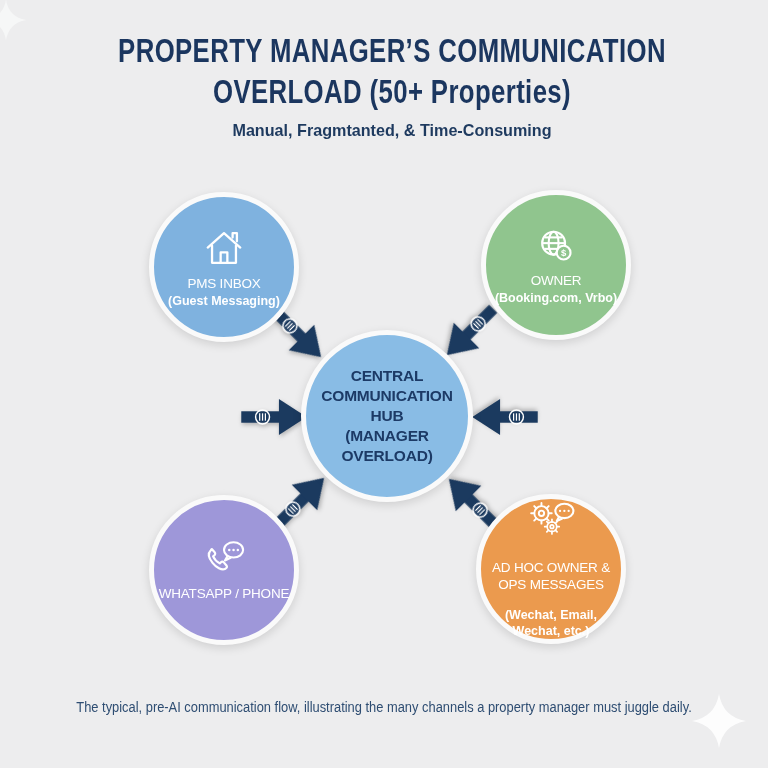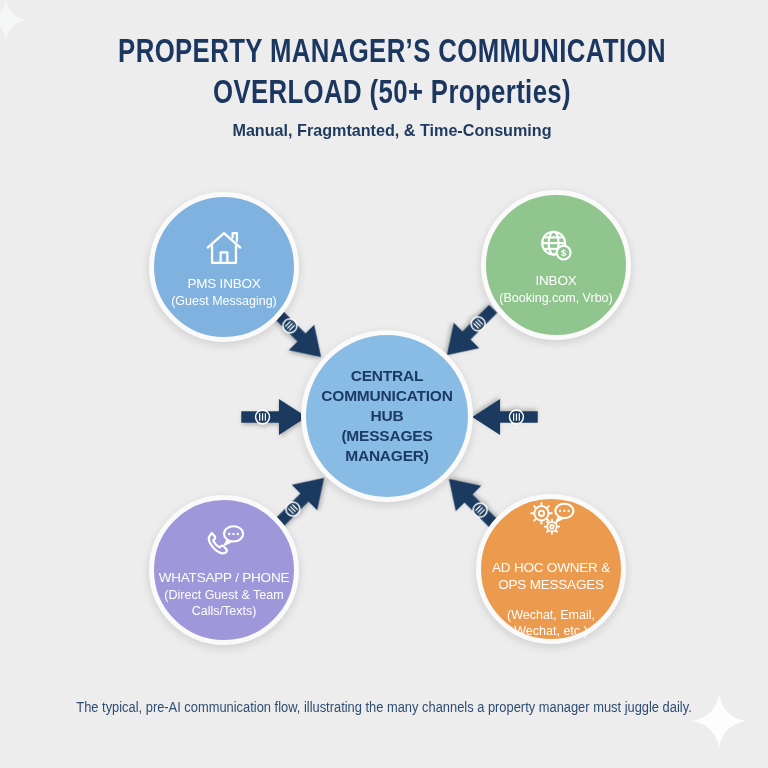--- a/index.html
+++ b/index.html
@@ -22,21 +22,21 @@
   
   .node,.hub{
     position:absolute;border-radius:50%;border:5px solid #fafafa;
     box-shadow:0 3px 10px rgba(0,0,0,.13);
     display:flex;flex-direction:column;align-items:center;justify-content:center;
     text-align:center;z-index:3;box-sizing:content-box;
   }
   .node{width:140px;height:140px;color:#fff;}
   .node .icon{line-height:0;margin-bottom:5px;}
   .node-title{font-weight:400;font-size:13.5px;line-height:17px;letter-spacing:-.2px;width:134px;}
-  .node-sub{font-weight:400;font-size:12.5px;line-height:16px;width:126px;margin-top:1px;}
+  .node-sub{font-weight:700;font-size:12.5px;line-height:16px;width:126px;margin-top:1px;}
   .node-pms{left:149px;top:192px;background:#7fb2df;}
   .node-otas{left:481px;top:190px;background:#90c58e;}
   .node-wa{left:149px;top:495px;background:#9e97d9;align-items:center;}
   .node-adhoc{left:476px;top:494px;background:#eb9a4e;justify-content:space-between;}
   .hub{
     left:301px;top:330px;width:162px;height:162px;background:#89bce5;align-items:center;
   }
   .hub-line{color:#1c3a66;font-weight:800;font-size:15.5px;line-height:20px;letter-spacing:-.2px;}
   
   .arrow{
@@ -149,45 +149,44 @@
           <circle cx="21.5" cy="19" r="12"></circle>
           <ellipse cx="21.5" cy="19" rx="5.2" ry="12"></ellipse>
           <line x1="10" y1="19" x2="33" y2="19"></line>
           <line x1="12.2" y1="13" x2="30.8" y2="13"></line>
           <line x1="12.2" y1="25" x2="30.8" y2="25"></line>
         </g>
         <circle cx="32" cy="29" r="7.2" fill="#90c58e" stroke="#fff" stroke-width="2.2"></circle>
         <text x="32" y="32.6" font-size="10" font-weight="bold" fill="#fff" text-anchor="middle" font-family="Liberation Sans, sans-serif">$</text>
       </svg>
     </span>
-    <div class="node-title">INBOX</div>
+    <div class="node-title">OWNER</div>
     <div class="node-sub">(Booking.com, Vrbo)</div>
   </div>
 
   <div class="hub">
     <div class="hub-line">CENTRAL</div>
     <div class="hub-line">COMMUNICATION</div>
     <div class="hub-line">HUB</div>
-    <div class="hub-line">(MESSAGES</div>
-    <div class="hub-line">MANAGER)</div>
+    <div class="hub-line">(MANAGER</div>
+    <div class="hub-line">OVERLOAD)</div>
   </div>
 
   <div class="node node-wa">
     <span class="icon">
       <svg width="50" height="42" viewBox="0 0 52 44">
         <path d="M12 13 c-3 3 -2 8 2 13 c4 5 9.5 8 13 6.5 c1.8 -.8 2.6 -2.2 1.8 -3.4 l-3 -3.6 c-.8 -1 -2.2 -.9 -3.2 .1 l-1 1 c-2.8 -1.6 -5.8 -4.6 -7 -7.4 l1.2 -.9 c1.1 -.9 1.3 -2.3 .4 -3.3 l-3 -3.4 z" fill="none" stroke="#fff" stroke-width="2.3" stroke-linejoin="round"></path>
         <ellipse cx="36" cy="12.5" rx="10" ry="8" fill="none" stroke="#fff" stroke-width="2.2"></ellipse>
         <path d="M30 18.5 l-3 5 l6.5 -3" fill="none" stroke="#fff" stroke-width="2.2" stroke-linejoin="round"></path>
         <circle cx="31.5" cy="12.5" r="1.3" fill="#fff"></circle>
           <circle cx="36" cy="12.5" r="1.3" fill="#fff"></circle>
           <circle cx="40.5" cy="12.5" r="1.3" fill="#fff"></circle>
       </svg>
     </span>
     <div class="node-title">WHATSAPP / PHONE</div>
-    <div class="node-sub">(Direct Guest &amp; Team Calls/Texts)</div>
   </div>
 
   <div class="node node-adhoc">
     <span class="icon">
       <svg width="50" height="42" viewBox="0 0 52 44">
         <g fill="none" stroke="#fff" stroke-width="2" stroke-linecap="round">
           <circle cx="16" cy="15" r="7.5"></circle>
             <circle cx="16" cy="15" r="2.8"></circle>
           <line x1="23.5" y1="15" x2="26.8" y2="15"></line>
             <line x1="21.3" y1="20.3" x2="23.6" y2="22.6"></line>

